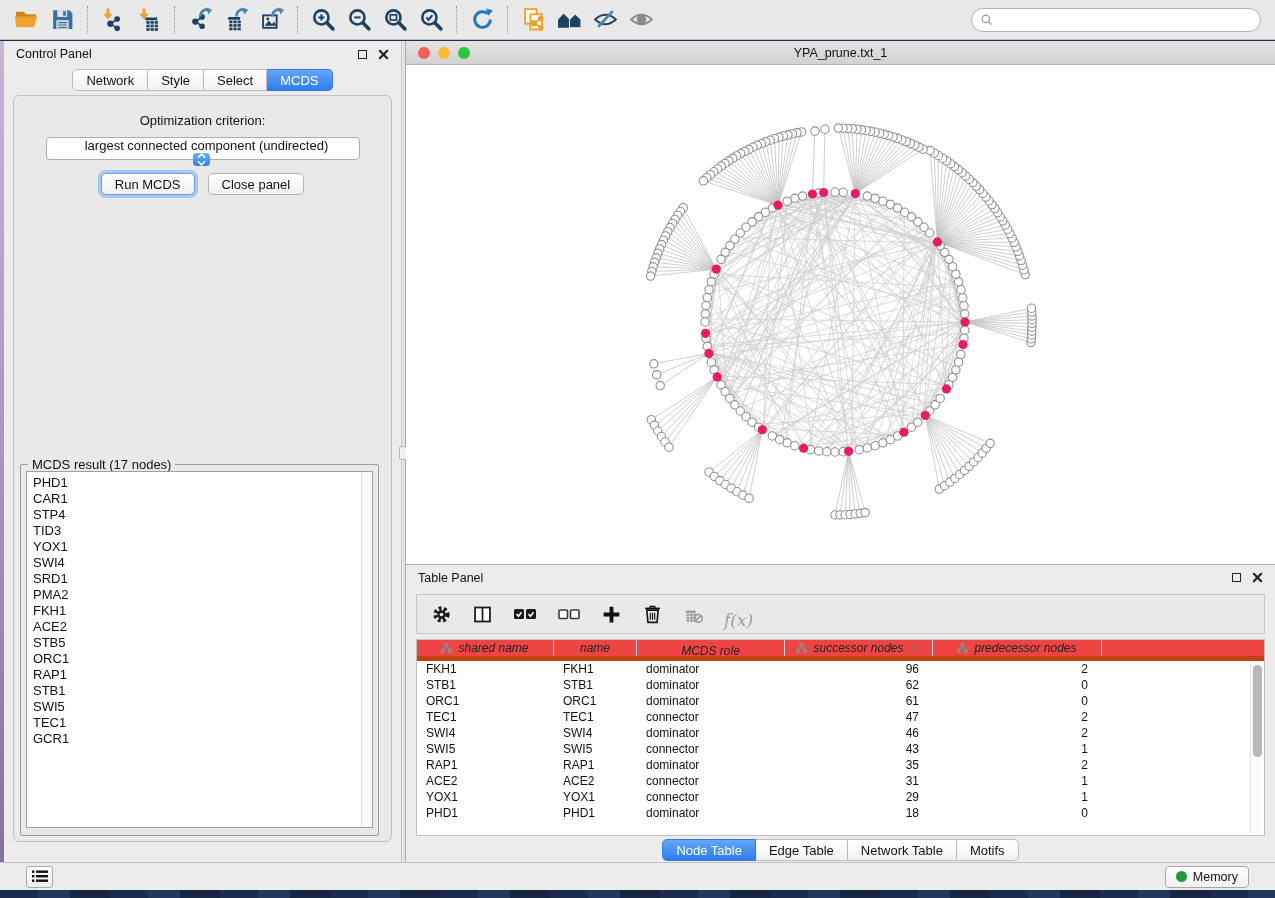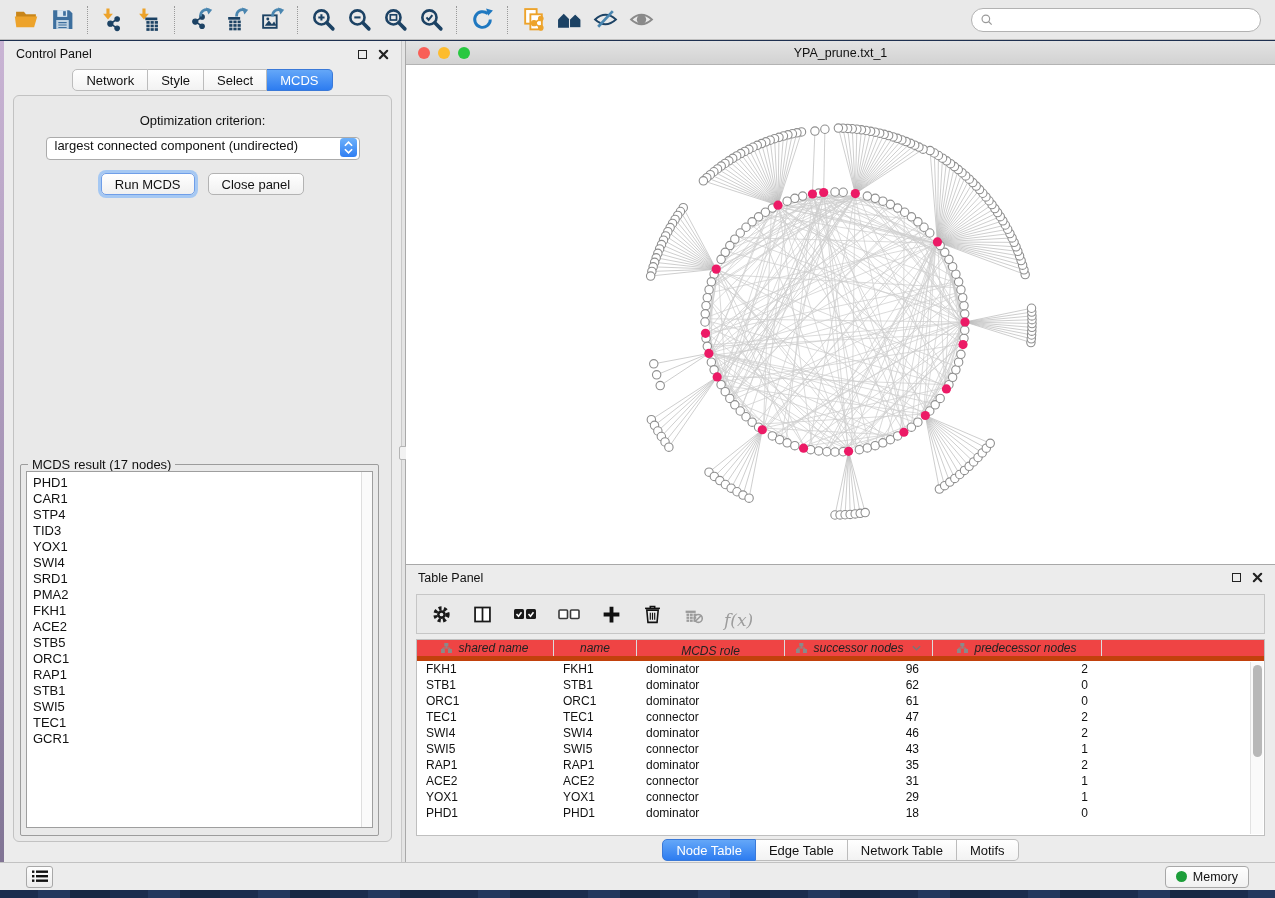--- a/index.html
+++ b/index.html
@@ -35,21 +35,21 @@
   .seg .tab { font-size:13px; height:22px; padding:0 13px; background:linear-gradient(#ffffff,#f2f2f2);
               border:1px solid #bcbcbc; border-left-width:0; color:#111; }
   .seg .tab:first-child { border-left-width:1px; border-radius:5px 0 0 5px; }
   .seg .tab:last-child { border-radius:0 5px 5px 0; }
   .seg .tab.active { background:linear-gradient(#64a7f8,#2d7cf0); border-color:#3a79d8; color:#fff; }
 
   .tab-content { position:absolute; left:9px; right:9px; top:54px; bottom:20px;
                  border:1px solid #c2c2c2; border-radius:6px; background:#e9e9e9; }
   .opt-label { text-align:center; font-size:13px; margin-top:17px; color:#111; }
   .select-box { margin:9px auto 0; width:314px; height:23px; background:#fff; border:1px solid #ababab;
-                border-radius:4px; display:flex; position:relative; }
+                border-radius:4px; display:flex; align-items:center; position:relative;flex-direction:column; }
   .select-box .sel-text { font-size:13px; padding-left:8px; color:#111; flex:1; white-space:nowrap; }
   .stepper { width:17px; height:19px; margin-right:2px; border-radius:3.5px;
              background:linear-gradient(#6db1fb,#2f7ef2); display:flex; flex-direction:column;
              align-items:center; justify-content:center; gap:1px; }
   .stepper svg { display:block; }
   .btn-row { display:flex; justify-content:center; gap:13px; margin-top:13px; }
   .mac-btn { font-size:13px; height:22px; padding:0 13px; background:linear-gradient(#ffffff,#f0f0f0);
              border:1px solid #b3b3b3; border-radius:5px; color:#111; }
   .mac-btn.focused { box-shadow:0 0 0 3px #a5c8f3; border-color:#6f9ee8; }
 

